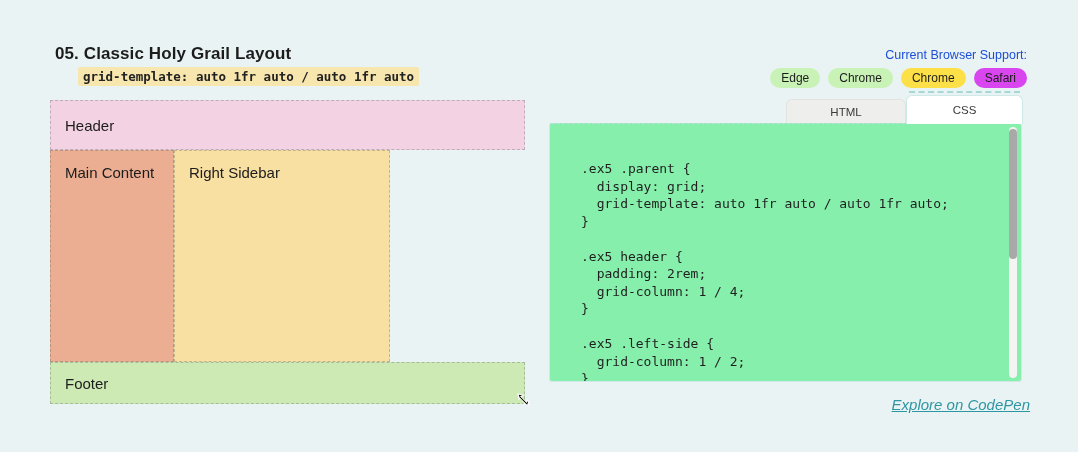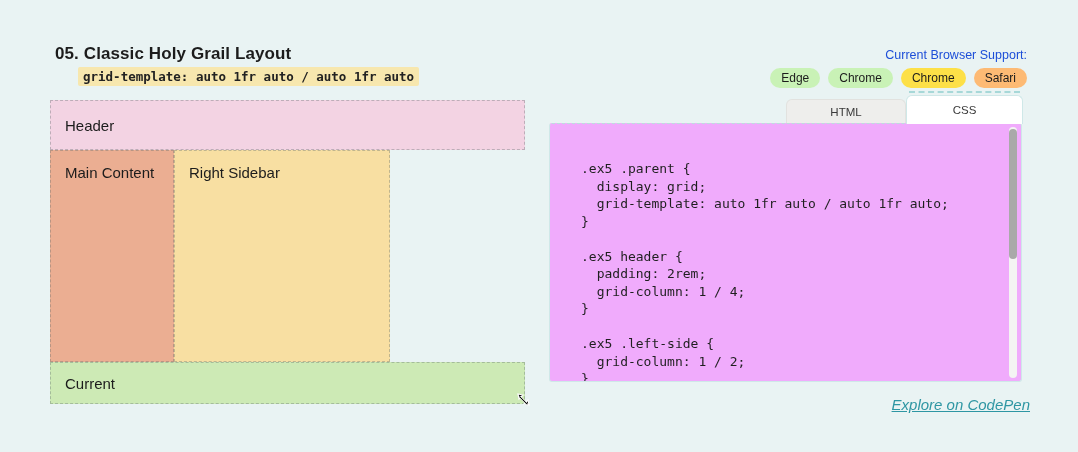--- a/index.html
+++ b/index.html
@@ -55,21 +55,21 @@
   .cell.span3 { grid-column: 1 / 4; align-items: center; }
   .cell.mid { align-items: flex-start; padding-top: 13px; }
 
   .resize-cursor { position: absolute; left: 515px; top: 391px; width: 18px; height: 18px; }
 
   
   .code-panel {
     position: absolute;
     left: 549px; top: 123px;
     width: 473px; height: 259px;
-    background: #f0abfc;
+    background: #86efac;
     border: 1px solid #cfe8e8;
     border-top: 1px dashed #bcdede;
     border-radius: 3px;
     overflow: hidden;
     z-index: 1;
   }
   .code-pre {
     position: absolute;
     left: 31px; top: 36px;
     font-family: "DejaVu Sans Mono", monospace;
@@ -142,36 +142,36 @@
   <div class="page-title">05. Classic Holy Grail Layout</div>
   <span class="snippet" style="background-color: rgb(247, 231, 174);">grid-template: auto 1fr auto / auto 1fr auto</span>
 </div>
 
 <div class="support">
   <div class="support-label">Current Browser Support:</div>
   <div class="badges">
     <span class="badge" style="background-color: rgb(201, 242, 182);">Edge</span>
     <span class="badge" style="background-color: rgb(201, 242, 182);">Chrome</span>
     <span class="badge" style="background-color: #fde047;">Chrome</span>
-    <span class="badge" style="background-color: #fdba74;">Safari</span>
+    <span class="badge" style="background-color: #d946ef;">Safari</span>
   </div>
 </div>
 
 <div class="demo">
   <div class="cell span3" style="background-color: rgb(243, 211, 227);">
     <span>Header</span>
   </div>
   <div class="cell mid" style="background-color: rgb(235, 174, 146); text-align: center;">
     <span>Main Content</span>
   </div>
   <div class="cell mid" style="background-color: rgb(248, 223, 162);">
     <span>Right Sidebar</span>
   </div>
   <div class="cell span3" style="background-color: rgb(205, 234, 181);">
-    <span>Current</span>
+    <span>Footer</span>
   </div>
 </div>
 
 <svg class="resize-cursor" viewBox="0 0 18 18">
   <g stroke="#ffffff" stroke-width="1.2" fill="#111111">
     <path d="M3 3 L8 4 L4 8 Z"></path>
     <path d="M14 14 L9 13 L13 9 Z"></path>
     <path d="M5.2 5.2 L12.8 12.8 L11.8 13.8 L4.2 6.2 Z" stroke-width="0.6"></path>
   </g>
 </svg>

